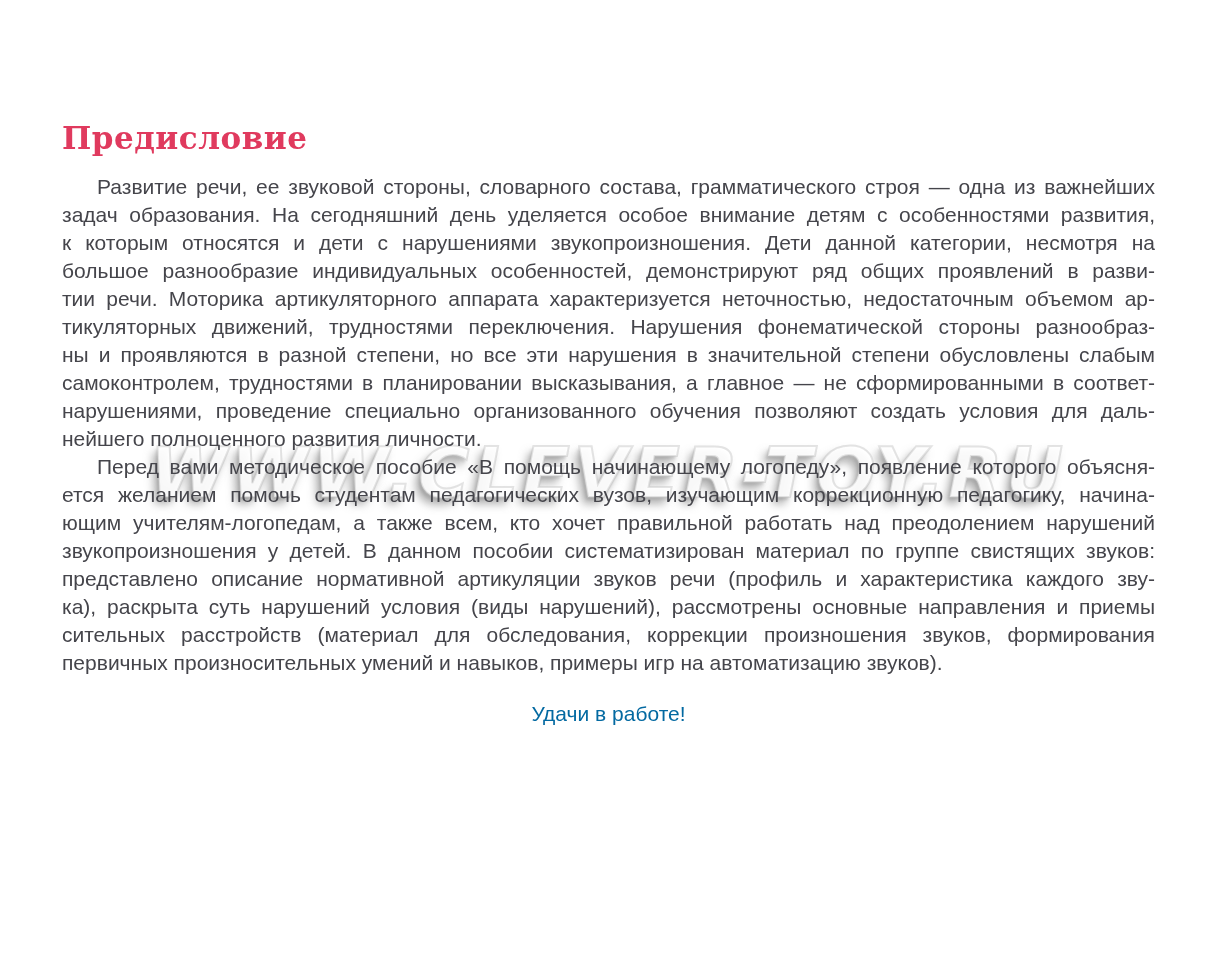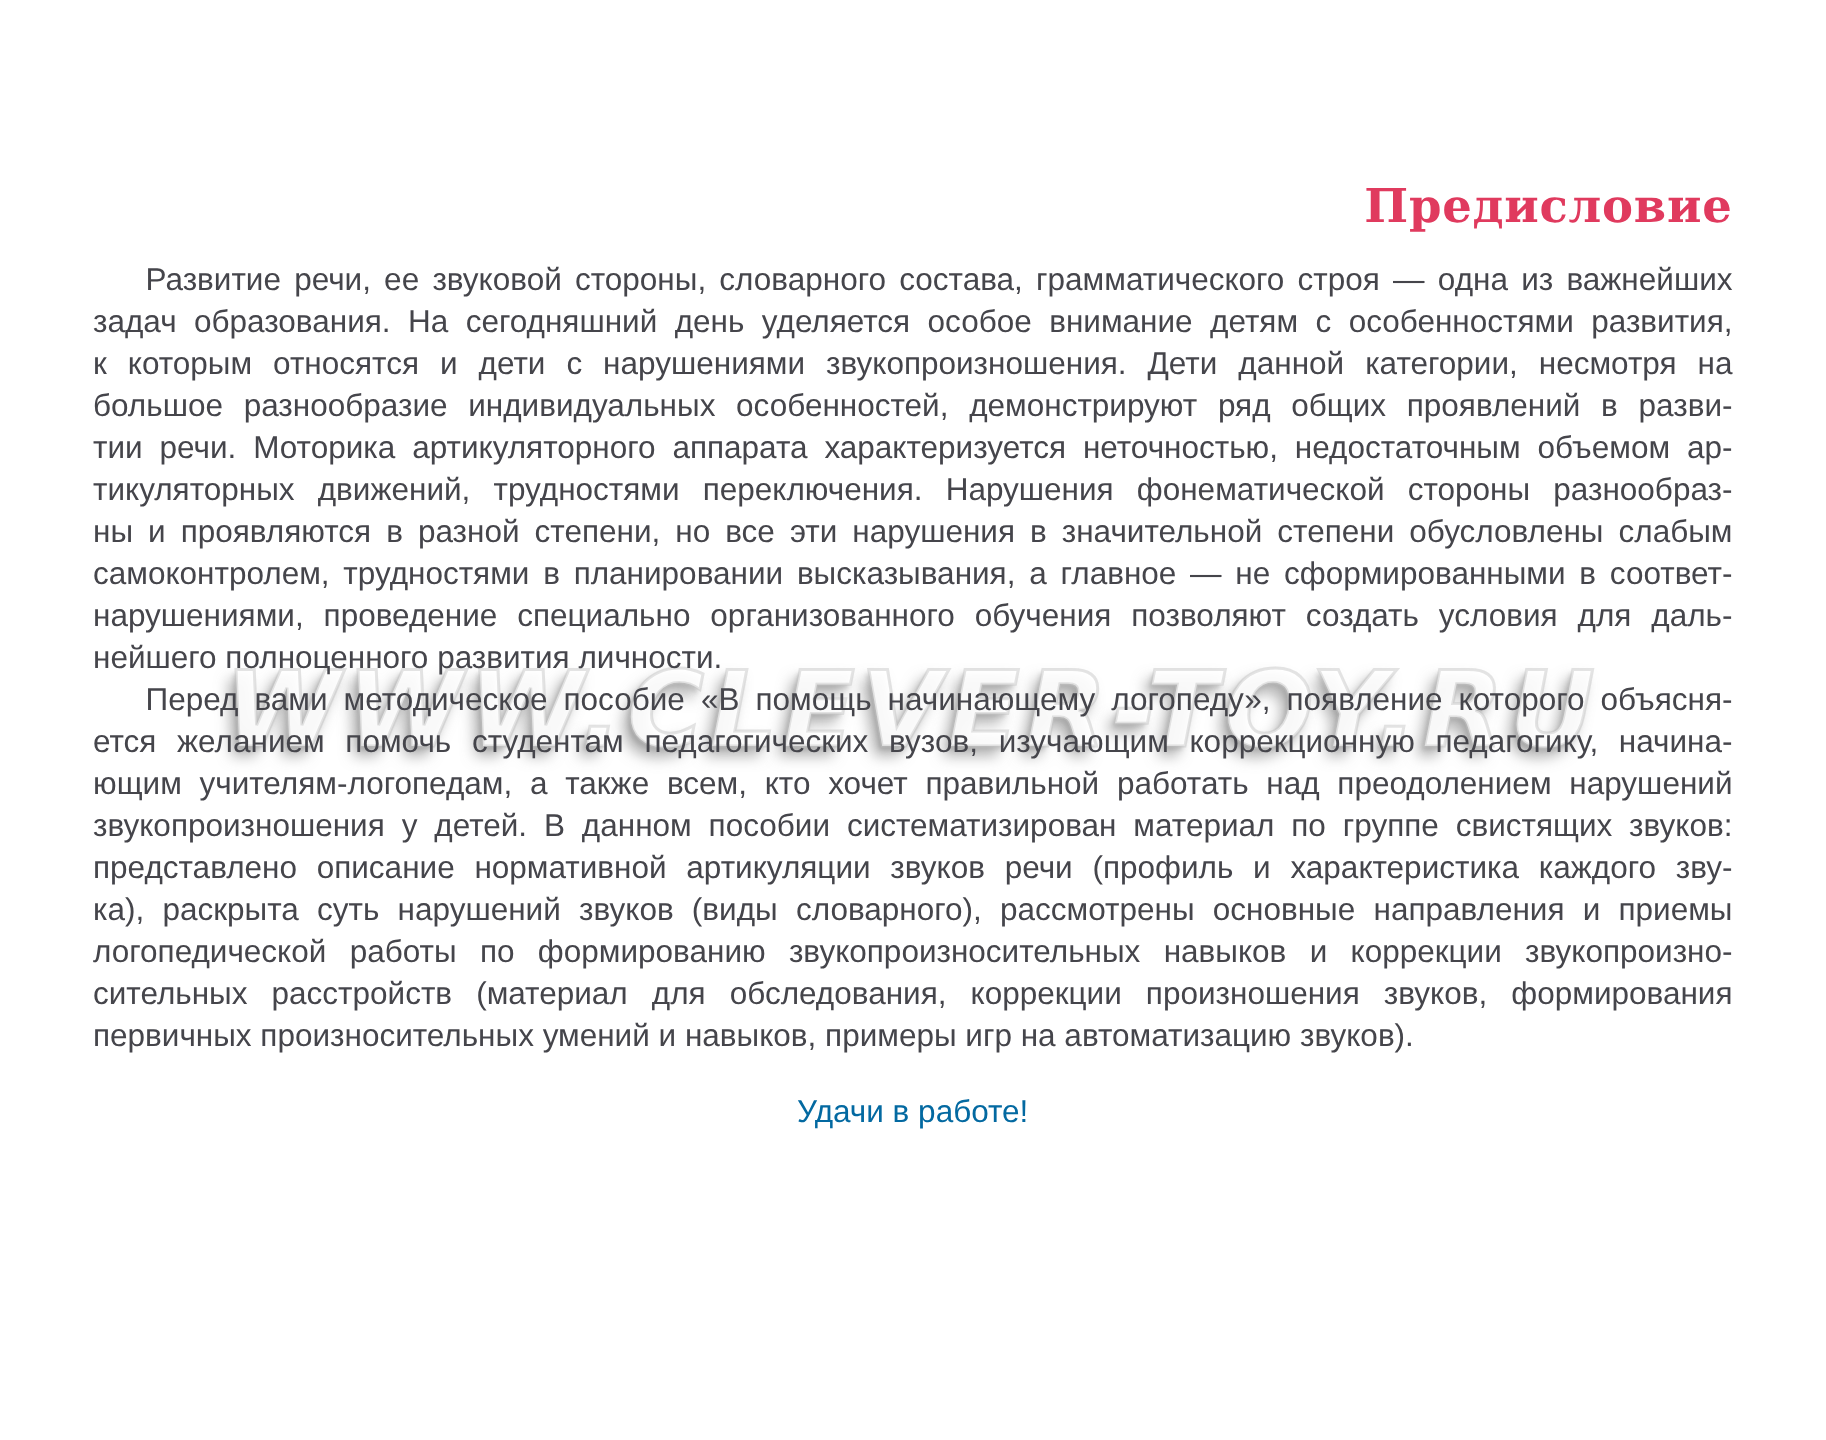--- a/index.html
+++ b/index.html
@@ -17,21 +17,21 @@
   }
   .content {
     position: absolute;
     left: 62px;
     top: 0;
     width: 1093px;
     z-index: 2;
   }
   .doc-title {
     margin: 118px 0 15px 0;
-    text-align: right;
+    text-align: left;
     font-family: "DejaVu Serif", serif;
     font-weight: bold;
     font-size: 31px;
     letter-spacing: 0.5px;
     line-height: 40px;
   }
   .body-text {
     font-size: 21px;
     line-height: 28px;
   }
@@ -96,22 +96,21 @@
           <div class="textline">самоконтролем, трудностями в планировании высказывания, а главное — не сформированными в соответ-</div>
           <div class="textline">нарушениями, проведение специально организованного обучения позволяют создать условия для даль-</div>
           <div class="textline">нейшего полноценного развития личности.</div>
         </div>
       <div class="para">
           <div class="textline">Перед вами методическое пособие «В помощь начинающему логопеду», появление которого объясня-</div>
           <div class="textline">ется желанием помочь студентам педагогических вузов, изучающим коррекционную педагогику, начина-</div>
           <div class="textline">ющим учителям-логопедам, а также всем, кто хочет правильной работать над преодолением нарушений</div>
           <div class="textline">звукопроизношения у детей. В данном пособии систематизирован материал по группе свистящих звуков:</div>
           <div class="textline">представлено описание нормативной артикуляции звуков речи (профиль и характеристика каждого зву-</div>
-          <div class="textline">ка), раскрыта суть нарушений звуков (виды словарного), рассмотрены основные направления и приемы</div>
-          <div class="textline">логопедической работы по формированию звукопроизносительных навыков и коррекции звукопроизно-</div>
+          <div class="textline">ка), раскрыта суть нарушений условия (виды нарушений), рассмотрены основные направления и приемы</div>
           <div class="textline">сительных расстройств (материал для обследования, коррекции произношения звуков, формирования</div>
           <div class="textline">первичных произносительных умений и навыков, примеры игр на автоматизацию звуков).</div>
         </div>
       <p class="closing" style="color: #0369a1;">Удачи в работе!</p>
     </div>
   </div>
 
 </div>
 
 </body></html>

